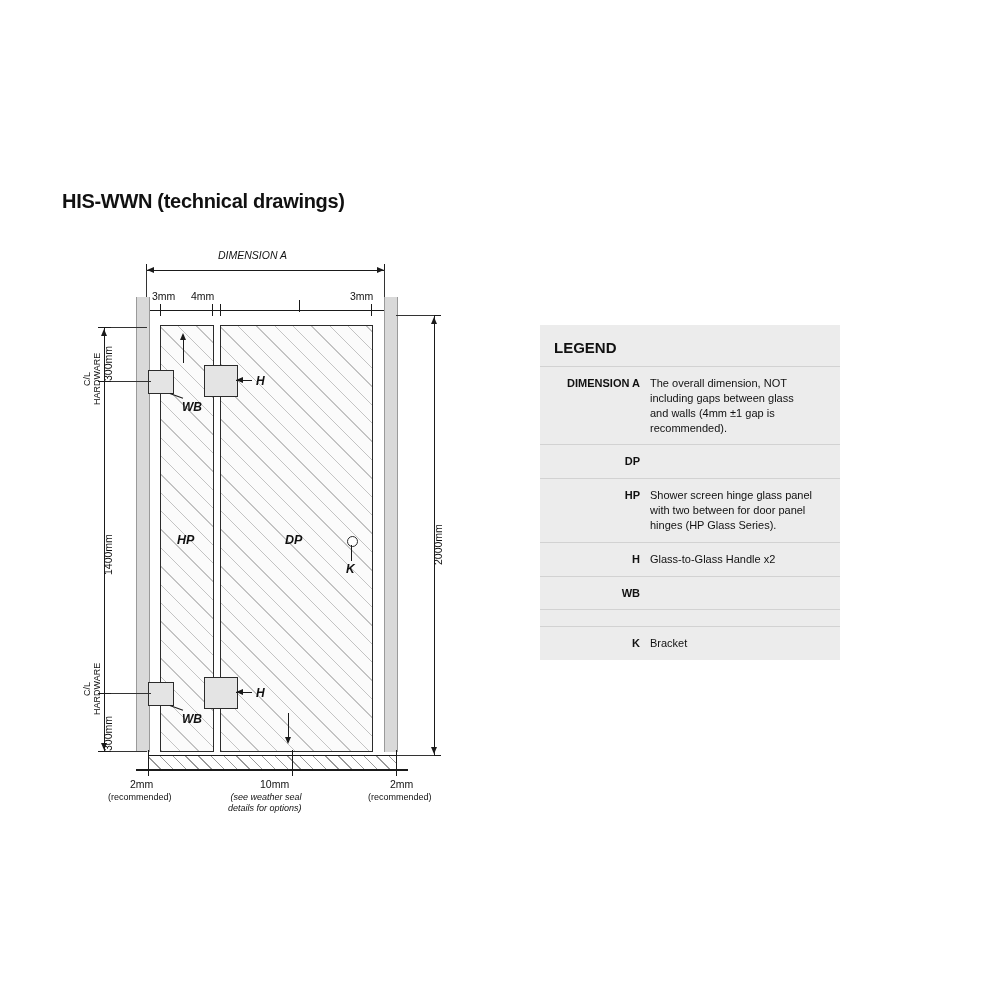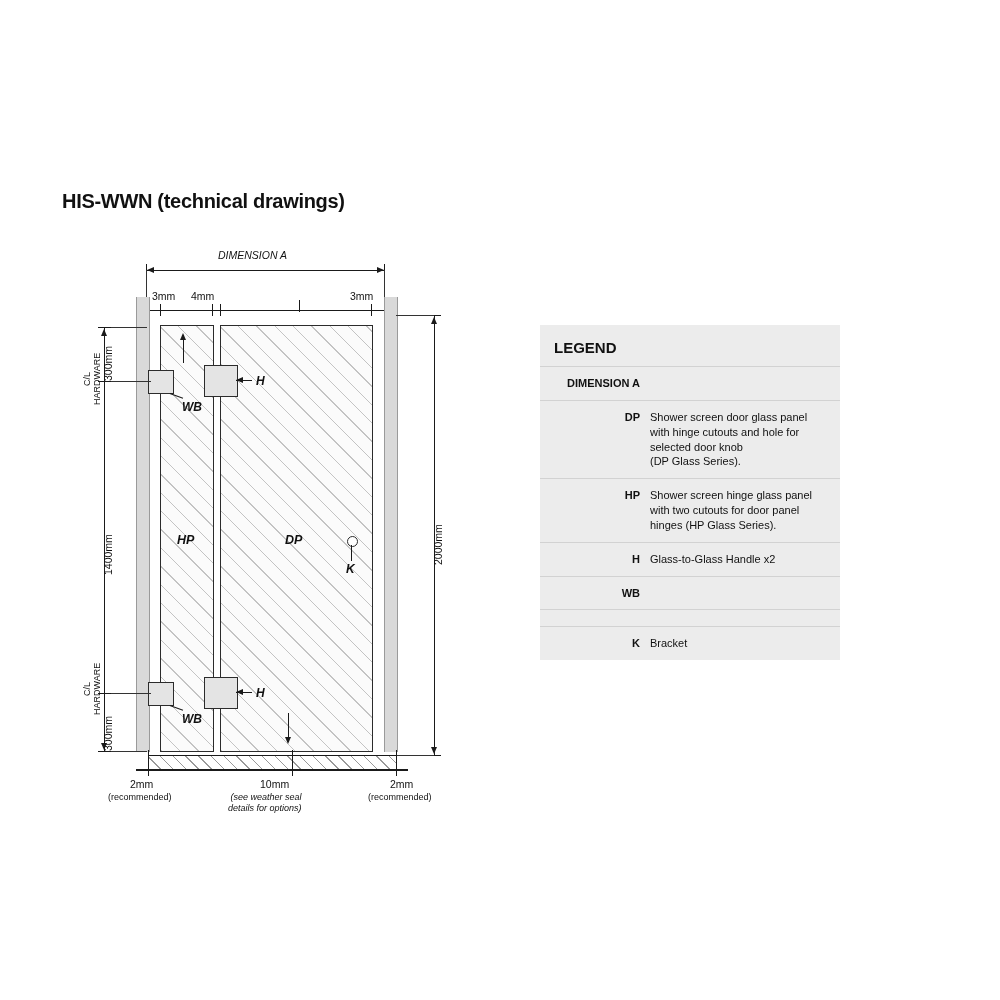--- a/index.html
+++ b/index.html
@@ -281,34 +281,34 @@
 
   <div class="lbl" style="left:330px; top:533px;">2mm</div>
   <div class="lbl lbl-sm" style="left:308px; top:547px;">(recommended)</div>
 </div>
 
 <div id="legend">
   <div id="legend-title">LEGEND</div>
 
   <div class="legend-row first">
     <div class="legend-key">DIMENSION A</div>
+    <div class="legend-desc">The overall dimension, NOT
+including gaps between glass
+and walls (4mm ±1 gap is
+recommended).</div>
   </div>
 
   <div class="legend-row">
     <div class="legend-key">DP</div>
-    <div class="legend-desc">Shower screen door glass panel
-with hinge cutouts and hole for
-selected door knob
-(DP Glass Series).</div>
   </div>
 
   <div class="legend-row">
     <div class="legend-key">HP</div>
     <div class="legend-desc">Shower screen hinge glass panel
-with two cutouts for door panel
+with two between for door panel
 hinges (HP Glass Series).</div>
   </div>
 
   <div class="legend-row">
     <div class="legend-key">H</div>
     <div class="legend-desc">Glass-to-Glass Handle x2</div>
   </div>
 
   <div class="legend-row wide">
     <div class="legend-key">WB</div>

